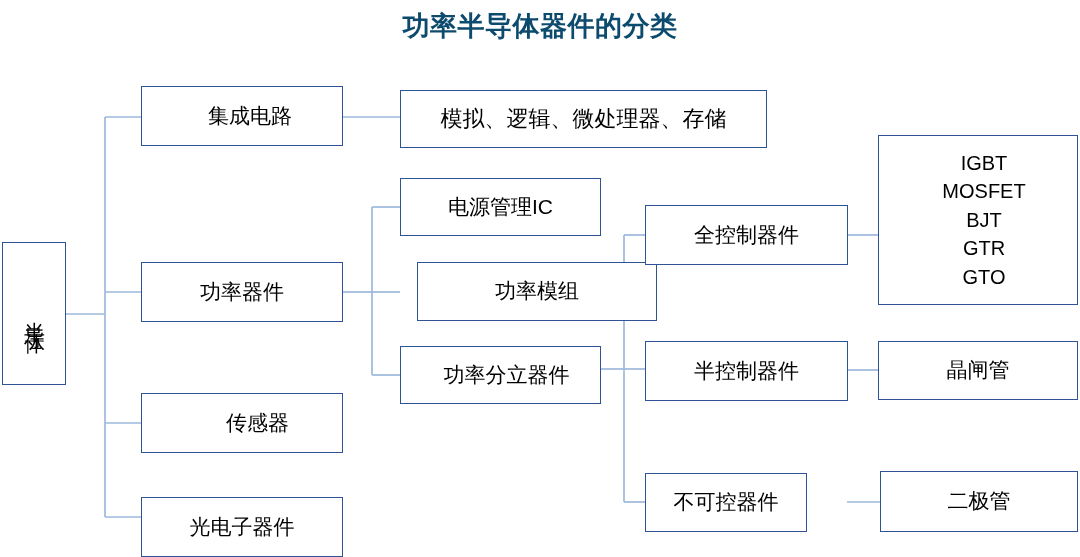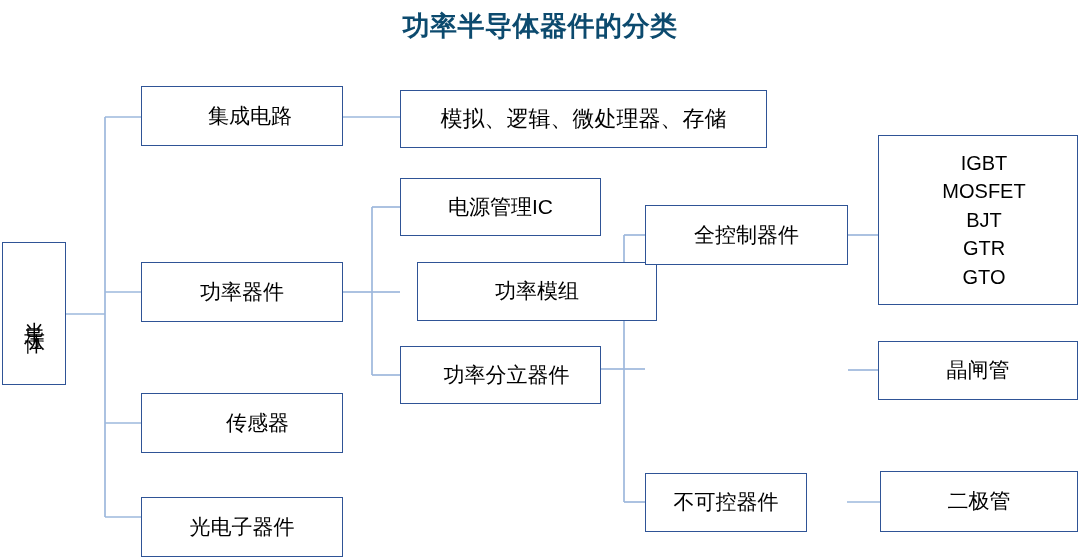--- a/index.html
+++ b/index.html
@@ -125,20 +125,21 @@
   <div class="node" style="left:400px; top:90px; width:367px; height:58px; font-size:22px;">模拟、逻辑、微处理器、存储</div>
 
   <div class="node" style="left:400px; top:178px; width:201px; height:58px;">电源管理IC</div>
 
   <div class="node" style="left:380px; top:262px; width:240px; height:59px;margin-left:37px;">功率模组</div>
 
   <div class="node" style="left:400px; top:346px; width:201px; height:58px;padding-left:12px;">功率分立器件</div>
 
   <div class="node" style="left:645px; top:205px; width:203px; height:60px;">全控制器件</div>
 
+  <div class="node" style="left:645px; top:341px; width:203px; height:60px;">半控制器件</div>
 
   <div class="node" style="left:645px; top:473px; width:162px; height:59px;">不可控器件</div>
 
   <div class="node list" style="left:878px; top:135px; width:200px; height:170px;">
     <span class="listline">IGBT</span>
     <span class="listline">MOSFET</span>
     <span class="listline">BJT</span>
     <span class="listline">GTR</span>
     <span class="listline">GTO</span>
   </div>

